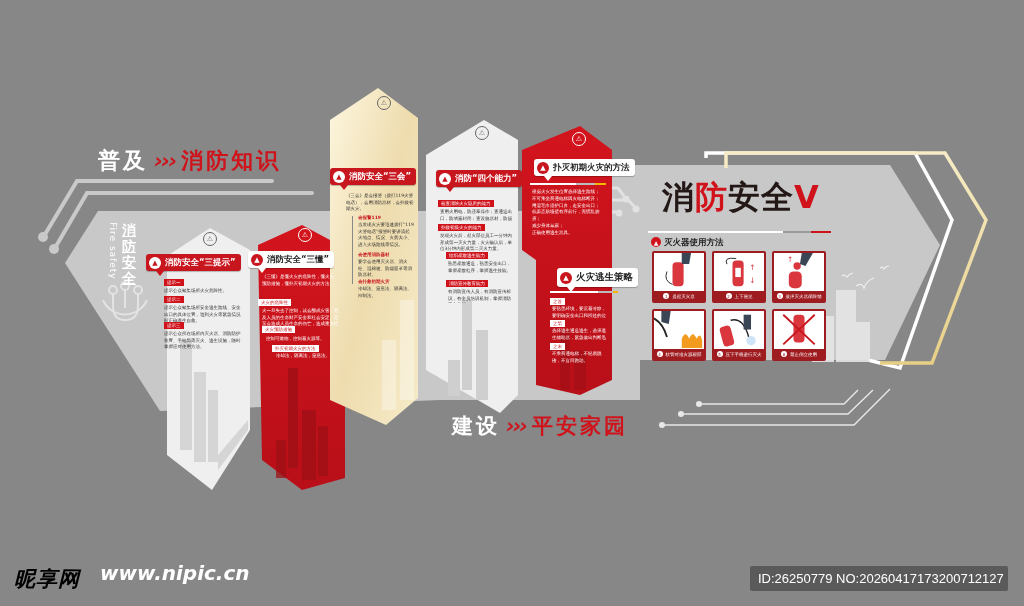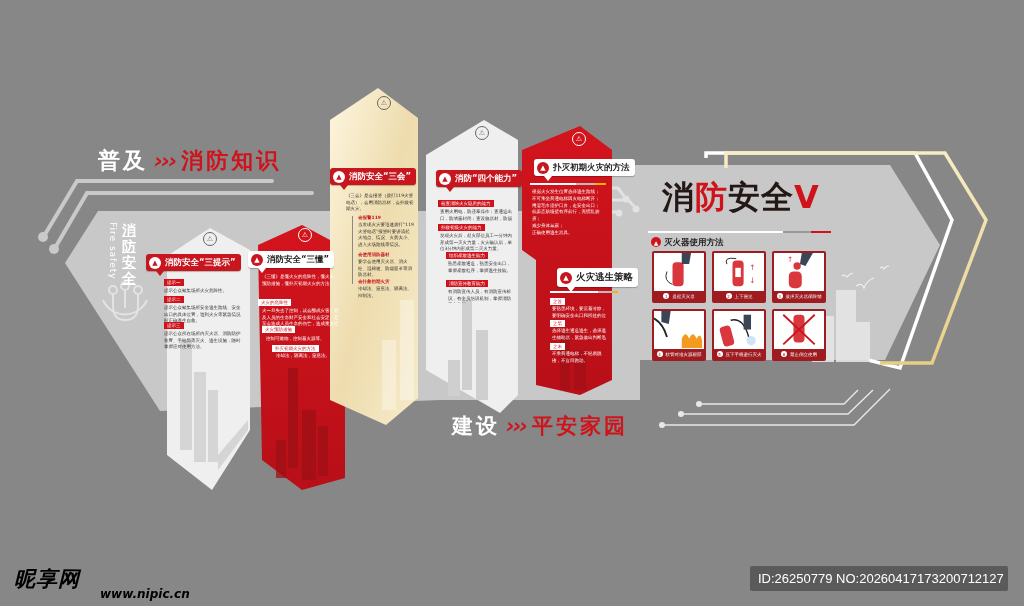--- a/index.html
+++ b/index.html
@@ -38,21 +38,21 @@
 
   .kit { position:absolute; width:54px; height:52px; border:2px solid #9e1b20; background:#fff; border-radius:2px; overflow:hidden; }
   .kit .cap { position:absolute; left:0; right:0; bottom:0; height:10px; background:#9e1b20; color:#fff; font-size:4.5px; display:flex; align-items:center; justify-content:center; white-space:nowrap; }
   .kit .cap .n { width:6px; height:6px; border-radius:50%; background:#fff; color:#9e1b20; font-size:4px; display:inline-flex; align-items:center; justify-content:center; margin-right:3px; }
   .kit .art { position:absolute; left:0; top:0; right:0; bottom:10px; }
 
   .alarm { position:absolute; width:14px; height:14px; border-radius:50%; border:1.3px solid #666; display:flex; align-items:center; justify-content:center; font-size:7px; color:#666; }
   .alarm.w { border-color:#fff; color:#fff; }
 
   .watermark-logo { position:absolute; left:14px; top:565px; font-size:21px; font-weight:bold; font-style:italic; color:#000000; letter-spacing:1px; }
-  .watermark-url { position:absolute; left:100px; top:587px; font-size:12px; font-weight:bold; font-style:italic; color:#000000; }
+  .watermark-url { position:absolute; left:100px; top:561px; font-size:20px; font-weight:bold; font-style:italic; color:#ffffff; }
   .id-box { position:absolute; left:750px; top:566px; width:258px; height:25px; background:#5a5a5a; border-radius:2px; color:#fff; font-size:13px; display:flex; align-items:center; padding-left:8px; font-family:"Liberation Sans", sans-serif; }
 </style>
 </head>
 <body>
 
 <svg class="bg" width="1024" height="606" viewBox="0 0 1024 606">
   <defs>
     <linearGradient id="gold" x1="0" y1="0" x2="1" y2="1">
       <stop offset="0" stop-color="#fdf6df"></stop>
         <stop offset="0.5" stop-color="#eedcae"></stop>

